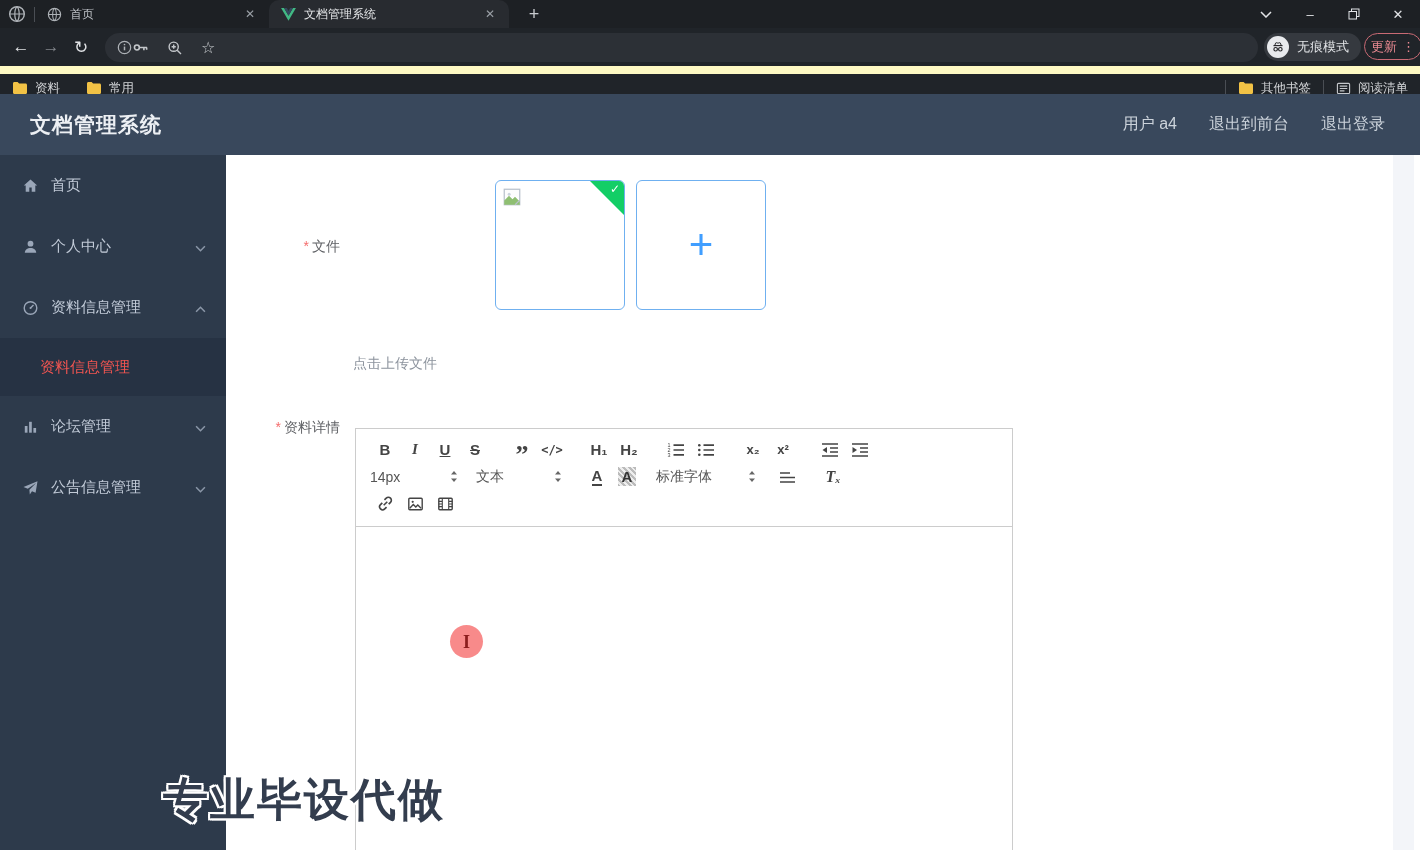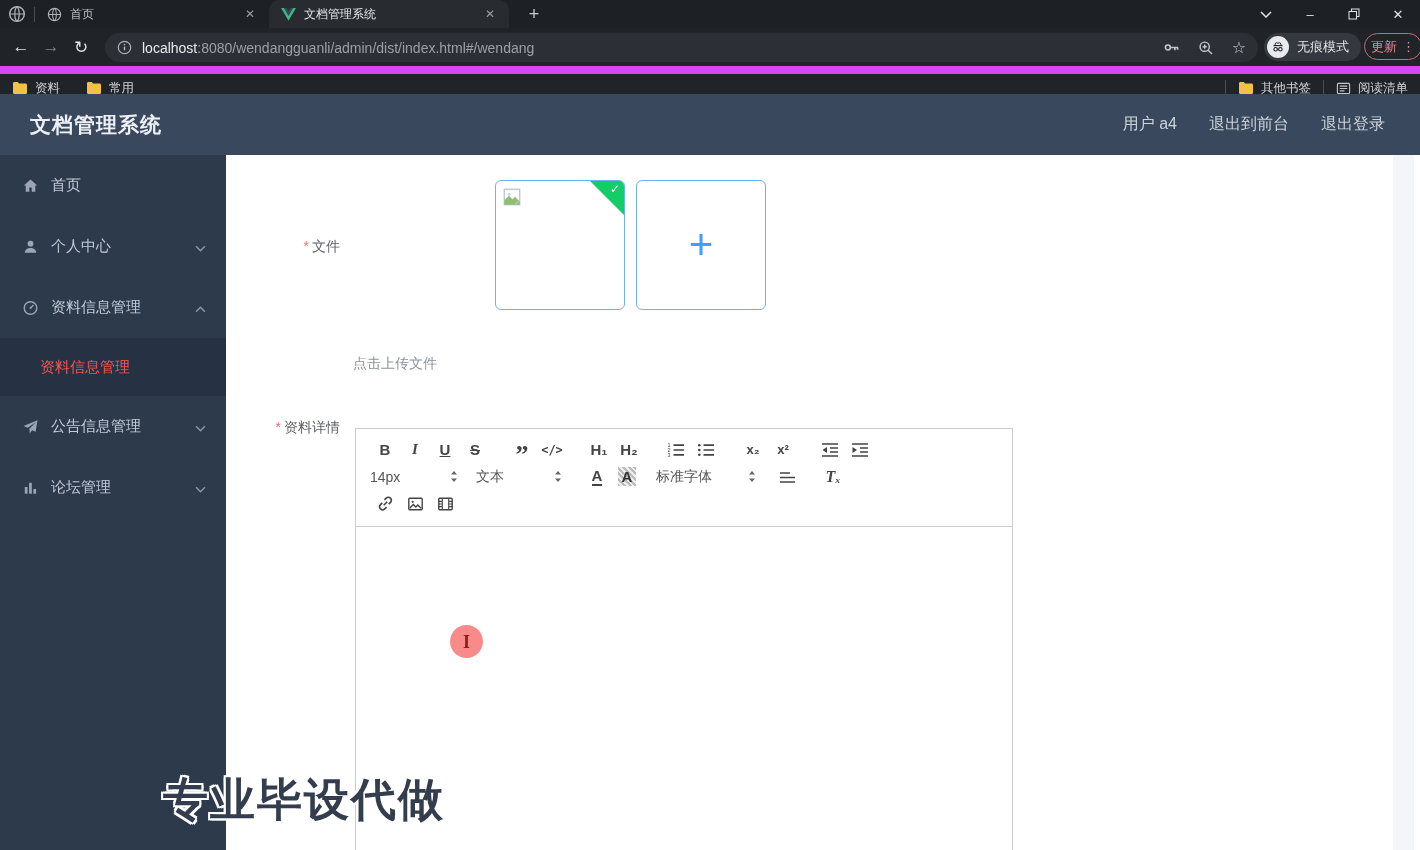--- a/index.html
+++ b/index.html
@@ -1,18 +1,18 @@
 <!DOCTYPE html>
 <html><head>
 <meta charset="utf-8">
 <style>
   * { margin:0; padding:0; box-sizing:border-box; }
   html,body { width:1420px; height:850px; overflow:hidden; background:#fff;
     font-family:"Liberation Sans","DejaVu Sans",sans-serif; }
-  #root { position:relative; width:1420px; height:850px; overflow:hidden; background:#d946ef; }
+  #root { position:relative; width:1420px; height:850px; overflow:hidden; background:#fef9c3; }
 
   
   .tabstrip { position:absolute; left:0; top:0; width:1420px; height:28px; background:#1d2024; display:flex; align-items:center; }
   .pinned-tab { width:34px; height:28px; display:flex; align-items:center; justify-content:center; }
   .tab-divider { width:1px; height:15px; background:#4a4e54; }
   .tab { height:28px; display:flex; align-items:center; padding:0 10px 0 12px; }
   .tab.inactive { width:234px; }
   .tab.active { width:240px; background:#282b30; border-radius:10px 10px 0 0; }
   .tab .t-title { flex:1; font-size:12px; color:#bdc1c6; margin-left:8px; white-space:nowrap; overflow:hidden; }
   .tab.active .t-title { color:#e6e8ea; }
@@ -145,21 +145,20 @@
   <div class="navbar">
     <div class="nav-ico" style="margin-left:6px">←</div>
     <div class="nav-ico dim">→</div>
     <div class="nav-ico">↻</div>
     <div class="omnibox">
       <svg width="15" height="15" viewBox="0 0 16 16">
           <circle cx="8" cy="8" r="6.6" fill="none" stroke="#aeb2b7" stroke-width="1.3"></circle>
           <path d="M8 7v4" stroke="#aeb2b7" stroke-width="1.6"></path>
           <circle cx="8" cy="4.8" r="0.9" fill="#aeb2b7"></circle>
         </svg>
-      <span class="url-text"><span class="url-host">localhost</span><span class="url-path">:8080/wendangguanli/admin/dist/index.html#/wendang</span></span>
       <span class="omni-right">
         <svg width="17" height="17" viewBox="0 0 16 16">
             <circle cx="4.6" cy="8" r="2.3" fill="none" stroke="#c4c7cb" stroke-width="1.5"></circle>
             <path d="M6.9 8h7.2M11.2 8v2.7M13.8 8v2" stroke="#c4c7cb" stroke-width="1.5" fill="none"></path>
           </svg>
         <svg width="16" height="16" viewBox="0 0 16 16">
             <circle cx="6.7" cy="6.7" r="4.6" fill="none" stroke="#c4c7cb" stroke-width="1.4"></circle>
             <path d="M10.2 10.2 14 14M4.6 6.7h4.2M6.7 4.6v4.2" stroke="#c4c7cb" stroke-width="1.4"></path>
           </svg>
         <span class="star-glyph">☆</span>
@@ -252,34 +251,34 @@
             <path d="M1 5l4-4 4 4" stroke="#8b97a8" stroke-width="1.4" fill="none"></path>
           </svg></span>
     </div>
     <div class="submenu">
       <div class="sub-item">
         <span class="lbl">资料信息管理</span>
       </div>
     </div>
     <div class="side-item">
       <svg width="17" height="16" viewBox="0 0 16 16">
-          <path fill="#9aa6b8" d="M15 1.2 1 7l4.3 1.8L13.6 3 6.9 9.7l.4 4.8 2.2-3.2 3.6 1.5z"></path>
-        </svg>
-      <span class="lbl">公告信息管理</span>
+          <rect x="2.3" y="7" width="2.7" height="6.7" fill="#9aa6b8"></rect>
+          <rect x="6.6" y="2.8" width="2.7" height="10.9" fill="#9aa6b8"></rect>
+          <rect x="10.9" y="9" width="2.7" height="4.7" fill="#9aa6b8"></rect>
+        </svg>
+      <span class="lbl">论坛管理</span>
       <span class="chev"><svg width="11" height="7" viewBox="0 0 10 6">
             <path d="M1 1l4 4 4-4" stroke="#8b97a8" stroke-width="1.4" fill="none"></path>
           </svg></span>
     </div>
     <div class="side-item">
       <svg width="17" height="16" viewBox="0 0 16 16">
-          <rect x="2.3" y="7" width="2.7" height="6.7" fill="#9aa6b8"></rect>
-          <rect x="6.6" y="2.8" width="2.7" height="10.9" fill="#9aa6b8"></rect>
-          <rect x="10.9" y="9" width="2.7" height="4.7" fill="#9aa6b8"></rect>
-        </svg>
-      <span class="lbl">论坛管理</span>
+          <path fill="#9aa6b8" d="M15 1.2 1 7l4.3 1.8L13.6 3 6.9 9.7l.4 4.8 2.2-3.2 3.6 1.5z"></path>
+        </svg>
+      <span class="lbl">公告信息管理</span>
       <span class="chev"><svg width="11" height="7" viewBox="0 0 10 6">
             <path d="M1 1l4 4 4-4" stroke="#8b97a8" stroke-width="1.4" fill="none"></path>
           </svg></span>
     </div>
   </div>
 
   <div class="content">
 
     <div class="form-label" style="left:0;top:83px">
       <span class="req">*</span><span>文件</span>

